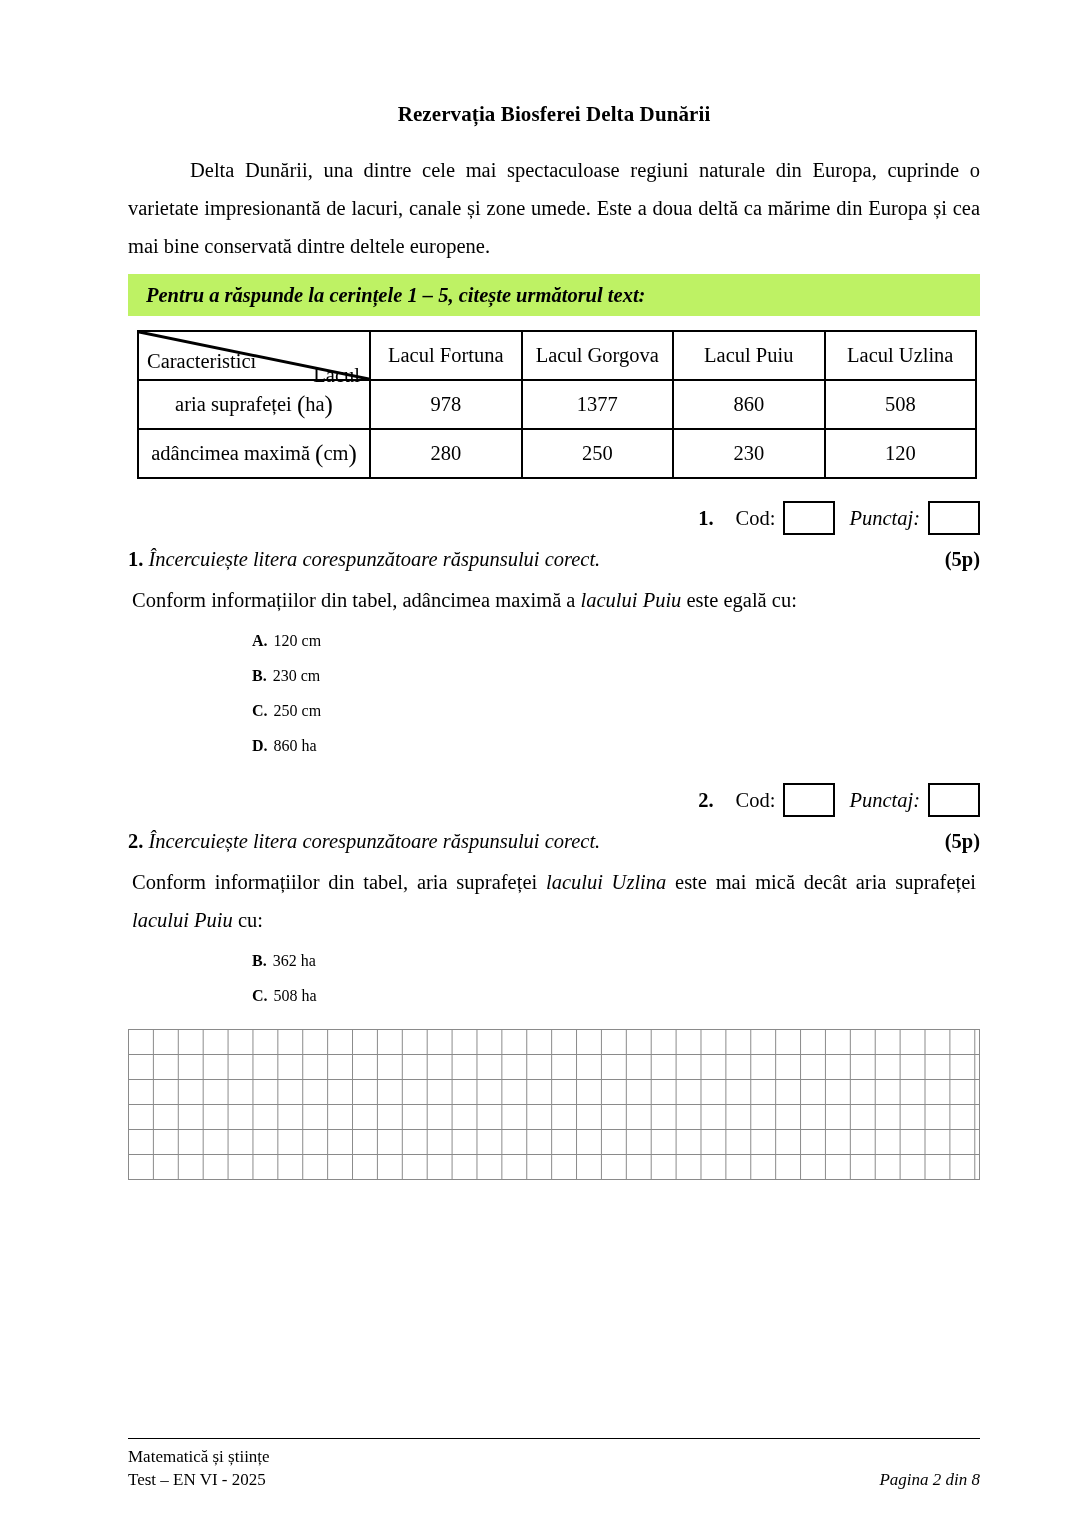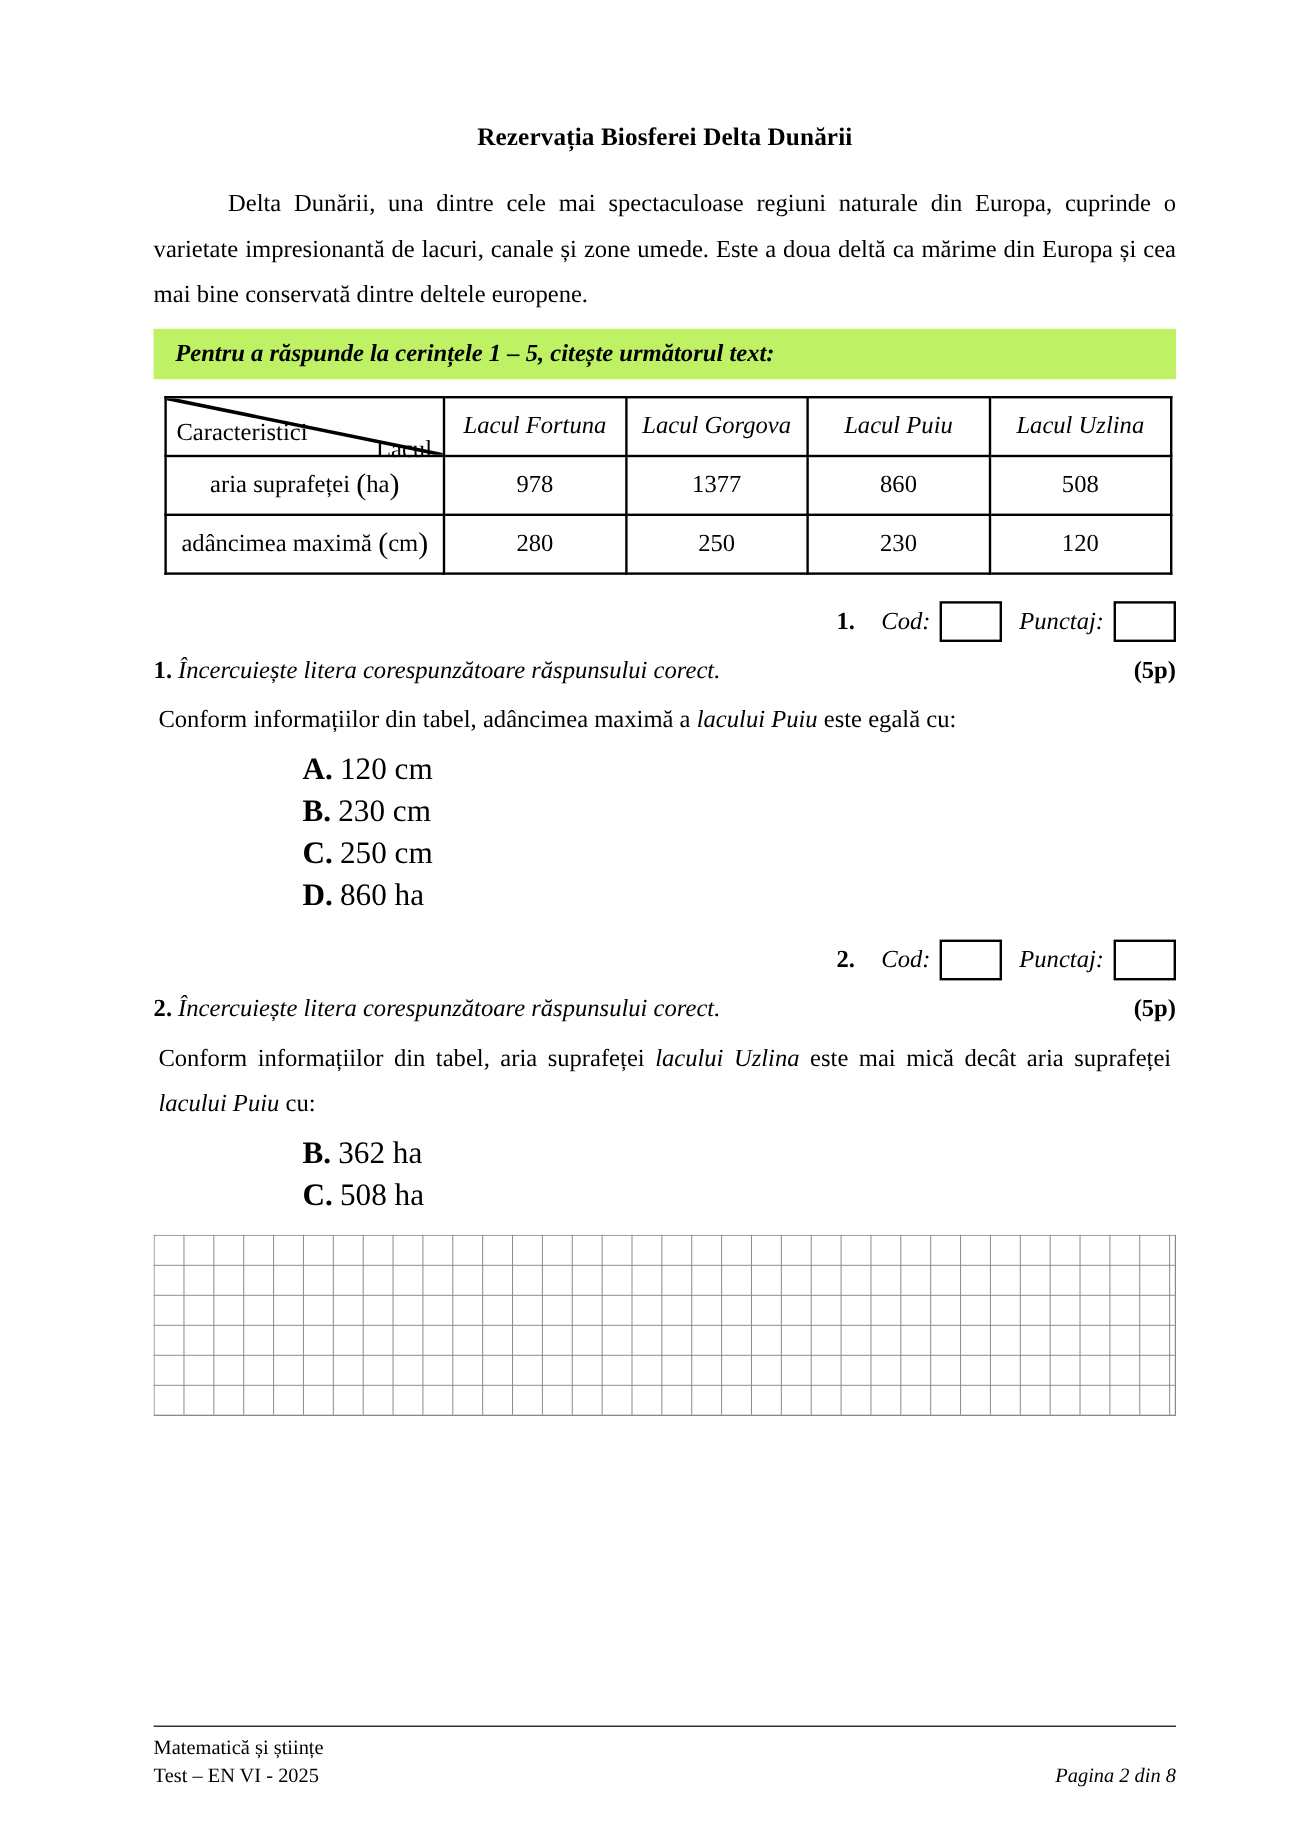--- a/index.html
+++ b/index.html
@@ -94,21 +94,20 @@
     top: 32px;
     font-size: 20.5px;
   }
   .corner-bot {
     position: absolute;
     left: 8px;
     bottom: 6px;
     font-size: 20.5px;
   }
   td.lakehead {
-    font-style: italic;
     font-size: 20.5px;
     height: 88px;
   }
   td.rowlabel {
     font-size: 20.5px;
     white-space: nowrap;
   }
   .bigparen {
     font-size: 25px;
     line-height: 0;
@@ -124,21 +123,20 @@
     align-items: center;
     gap: 0;
     height: 34px;
   }
   .codrow .qnum {
     font-weight: bold;
     font-size: 20.5px;
     margin-right: 22px;
   }
   .codrow .lbl {
-    font-style: italic;
     font-size: 20.5px;
     margin-right: 8px;
   }
   .codrow .lbl2 {
     font-style: italic;
     font-size: 20.5px;
     margin-left: 14px;
     margin-right: 8px;
   }
   .codbox {
@@ -172,21 +170,21 @@
   .qstem {
     font-size: 20.5px;
     line-height: 38px;
     text-align: justify;
     margin: 4px;
   }
   .qstem i { font-style: italic; }
 
   .options { margin-top: 2px; }
   .opt {
-    font-size: 26px;
+    font-size: 16px;
     line-height: 35px;
     padding-left: 124px;
   }
   .opt b { font-weight: bold; }
   .opt .val { margin-left: 6px; }
 
   
   .gridbox {
     margin-top: 16px;
     margin-left: 0px;

